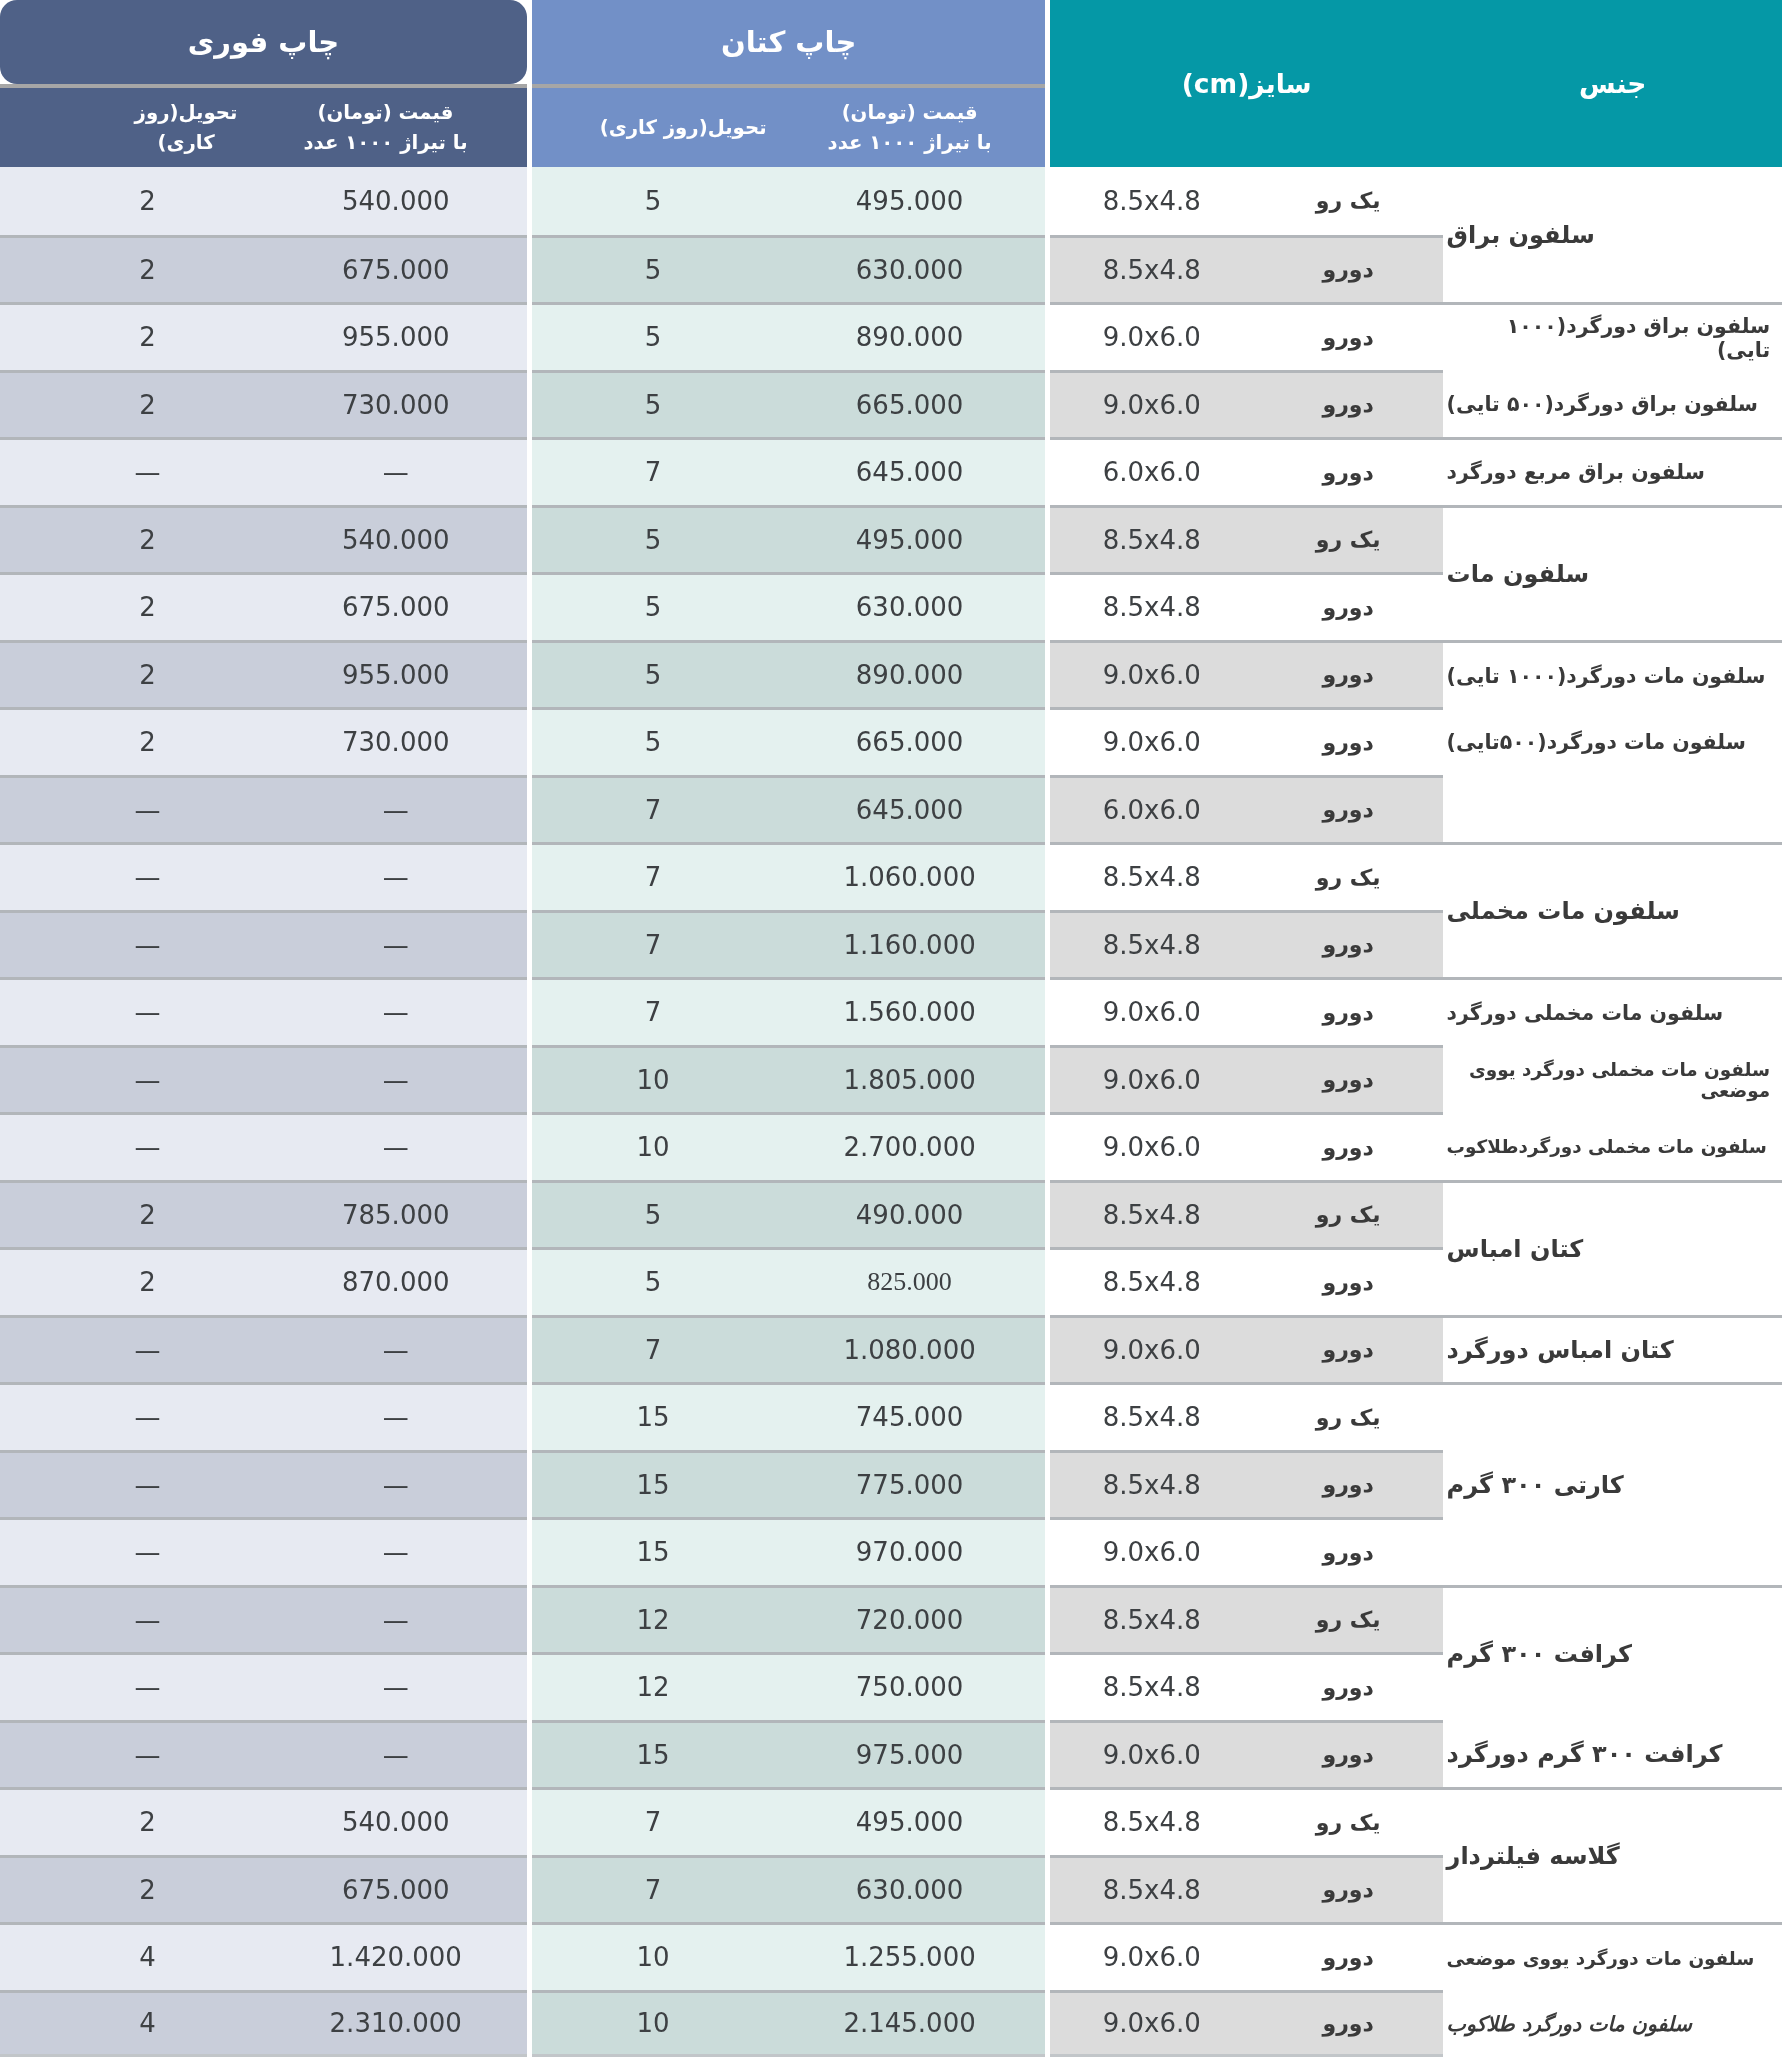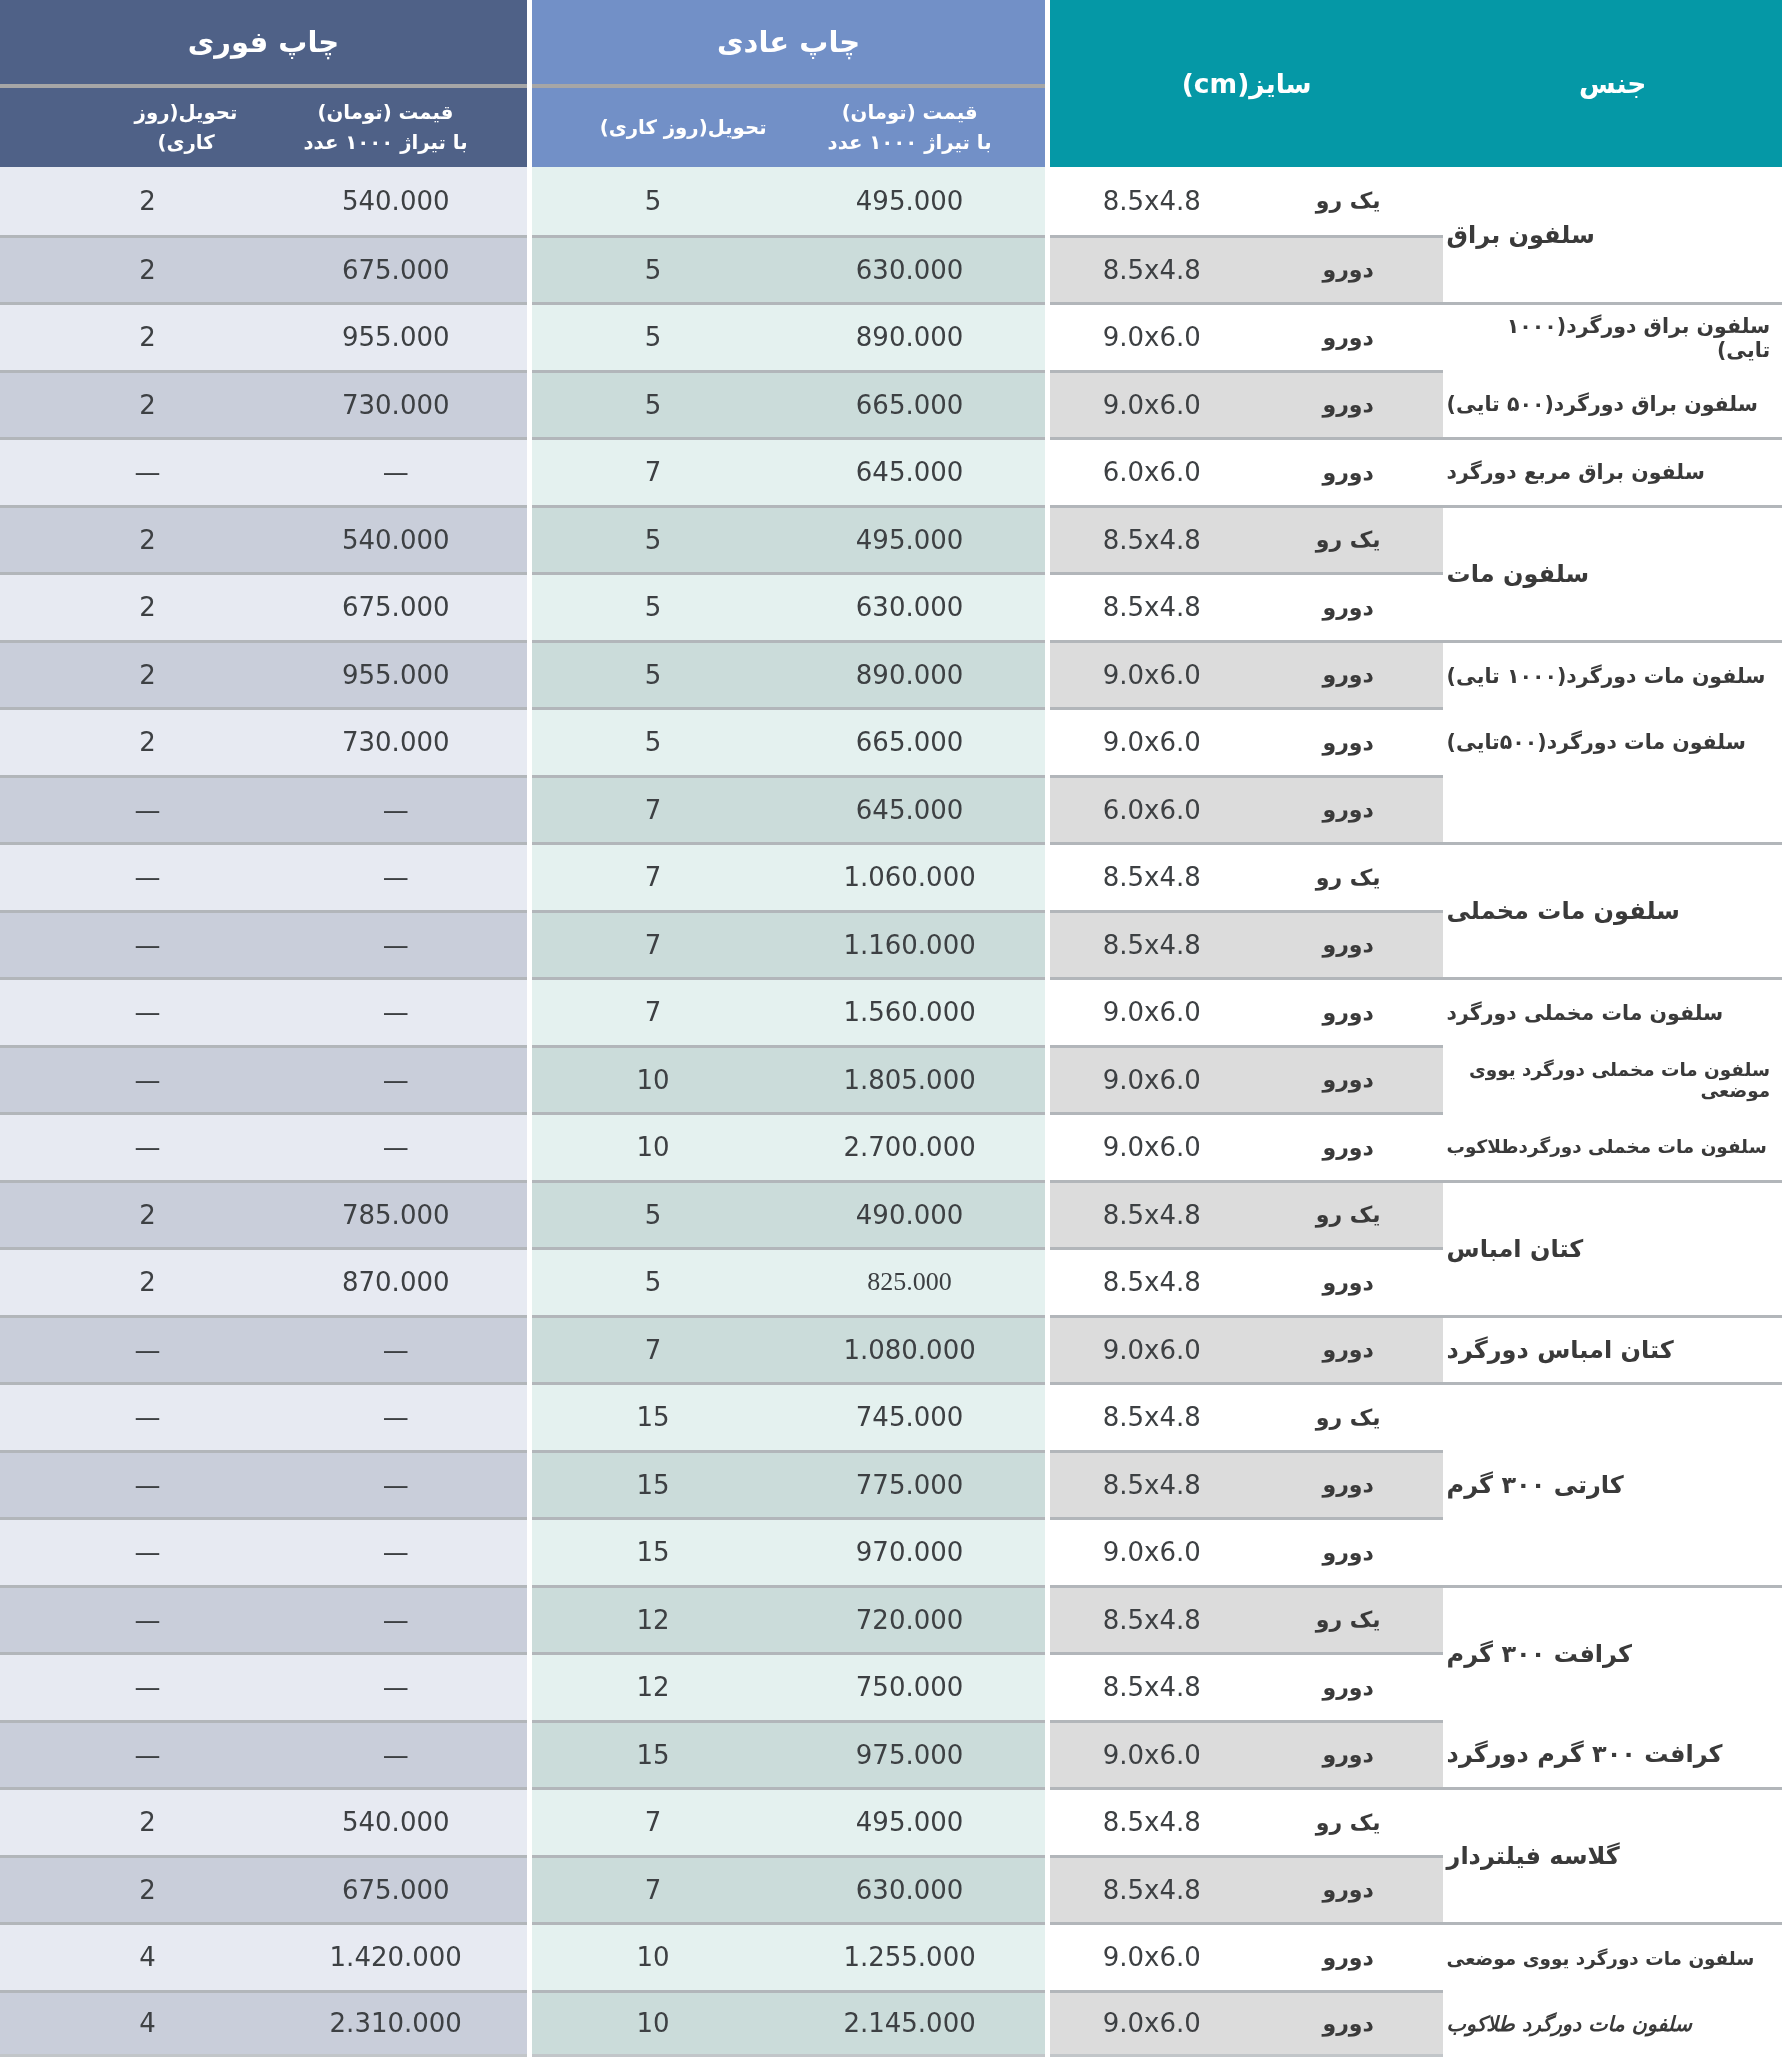--- a/index.html
+++ b/index.html
@@ -9,21 +9,21 @@
   #grid {
     display: grid; width: 100%; height: 100%;
     grid-template-columns: 244px 283px 5.1px 242px 271px 5.1px 203px 190px 339px;
     grid-template-rows: 84px 83px repeat(28, 1fr);
     background: #ffffff;
   }
 
   
   .gh { display: flex; align-items: center; justify-content: center;
         color: #fff; font-weight: bold; font-size: 29px; }
-  .gh.g-fori { grid-column: 1 / 3; grid-row: 1; background: #4F6187; }
+  .gh.g-fori { grid-column: 1 / 3; grid-row: 1; background: #4F6187; border-radius: 17px; }
   .gh.g-adi  { grid-column: 4 / 6; grid-row: 1; background: #7290C7; }
 
   .teal { grid-column: 7 / 10; grid-row: 1 / 3; background: #0598A6;
           display: grid; grid-template-columns: 393px 339px; align-items: center; }
   .t-label { text-align: center; color: #fff; font-weight: bold; font-size: 26.5px; direction: rtl; }
 
   .sub { display: flex; flex-direction: column; align-items: center; justify-content: center;
          text-align: center; color: #fff; font-size: 19.7px; font-weight: bold;
          line-height: 1.5; border-top: 4.3px solid #A6A6A6; direction: rtl; }
   .sub.s-fori-d { grid-column: 1; grid-row: 2; background: #4F6187; padding-left: 128px; }
@@ -58,21 +58,21 @@
   .jens-label.mid   { font-size: 20.5px; }
   .jens-label.small { font-size: 18.4px; }
 </style>
 </head>
 <body>
 
 <div class="page">
   <div id="grid">
 
     <div class="gh g-fori">چاپ فوری</div>
-    <div class="gh g-adi">چاپ عادی</div>
+    <div class="gh g-adi">چاپ کتان</div>
 
     <div class="teal">
       <div class="t-label">سایز(cm)</div>
       <div class="t-label">جنس</div>
     </div>
 
     <div class="sub s-fori-d">
       <span>تحویل(روز کاری)</span>
     </div>
     <div class="sub s-fori-p">

